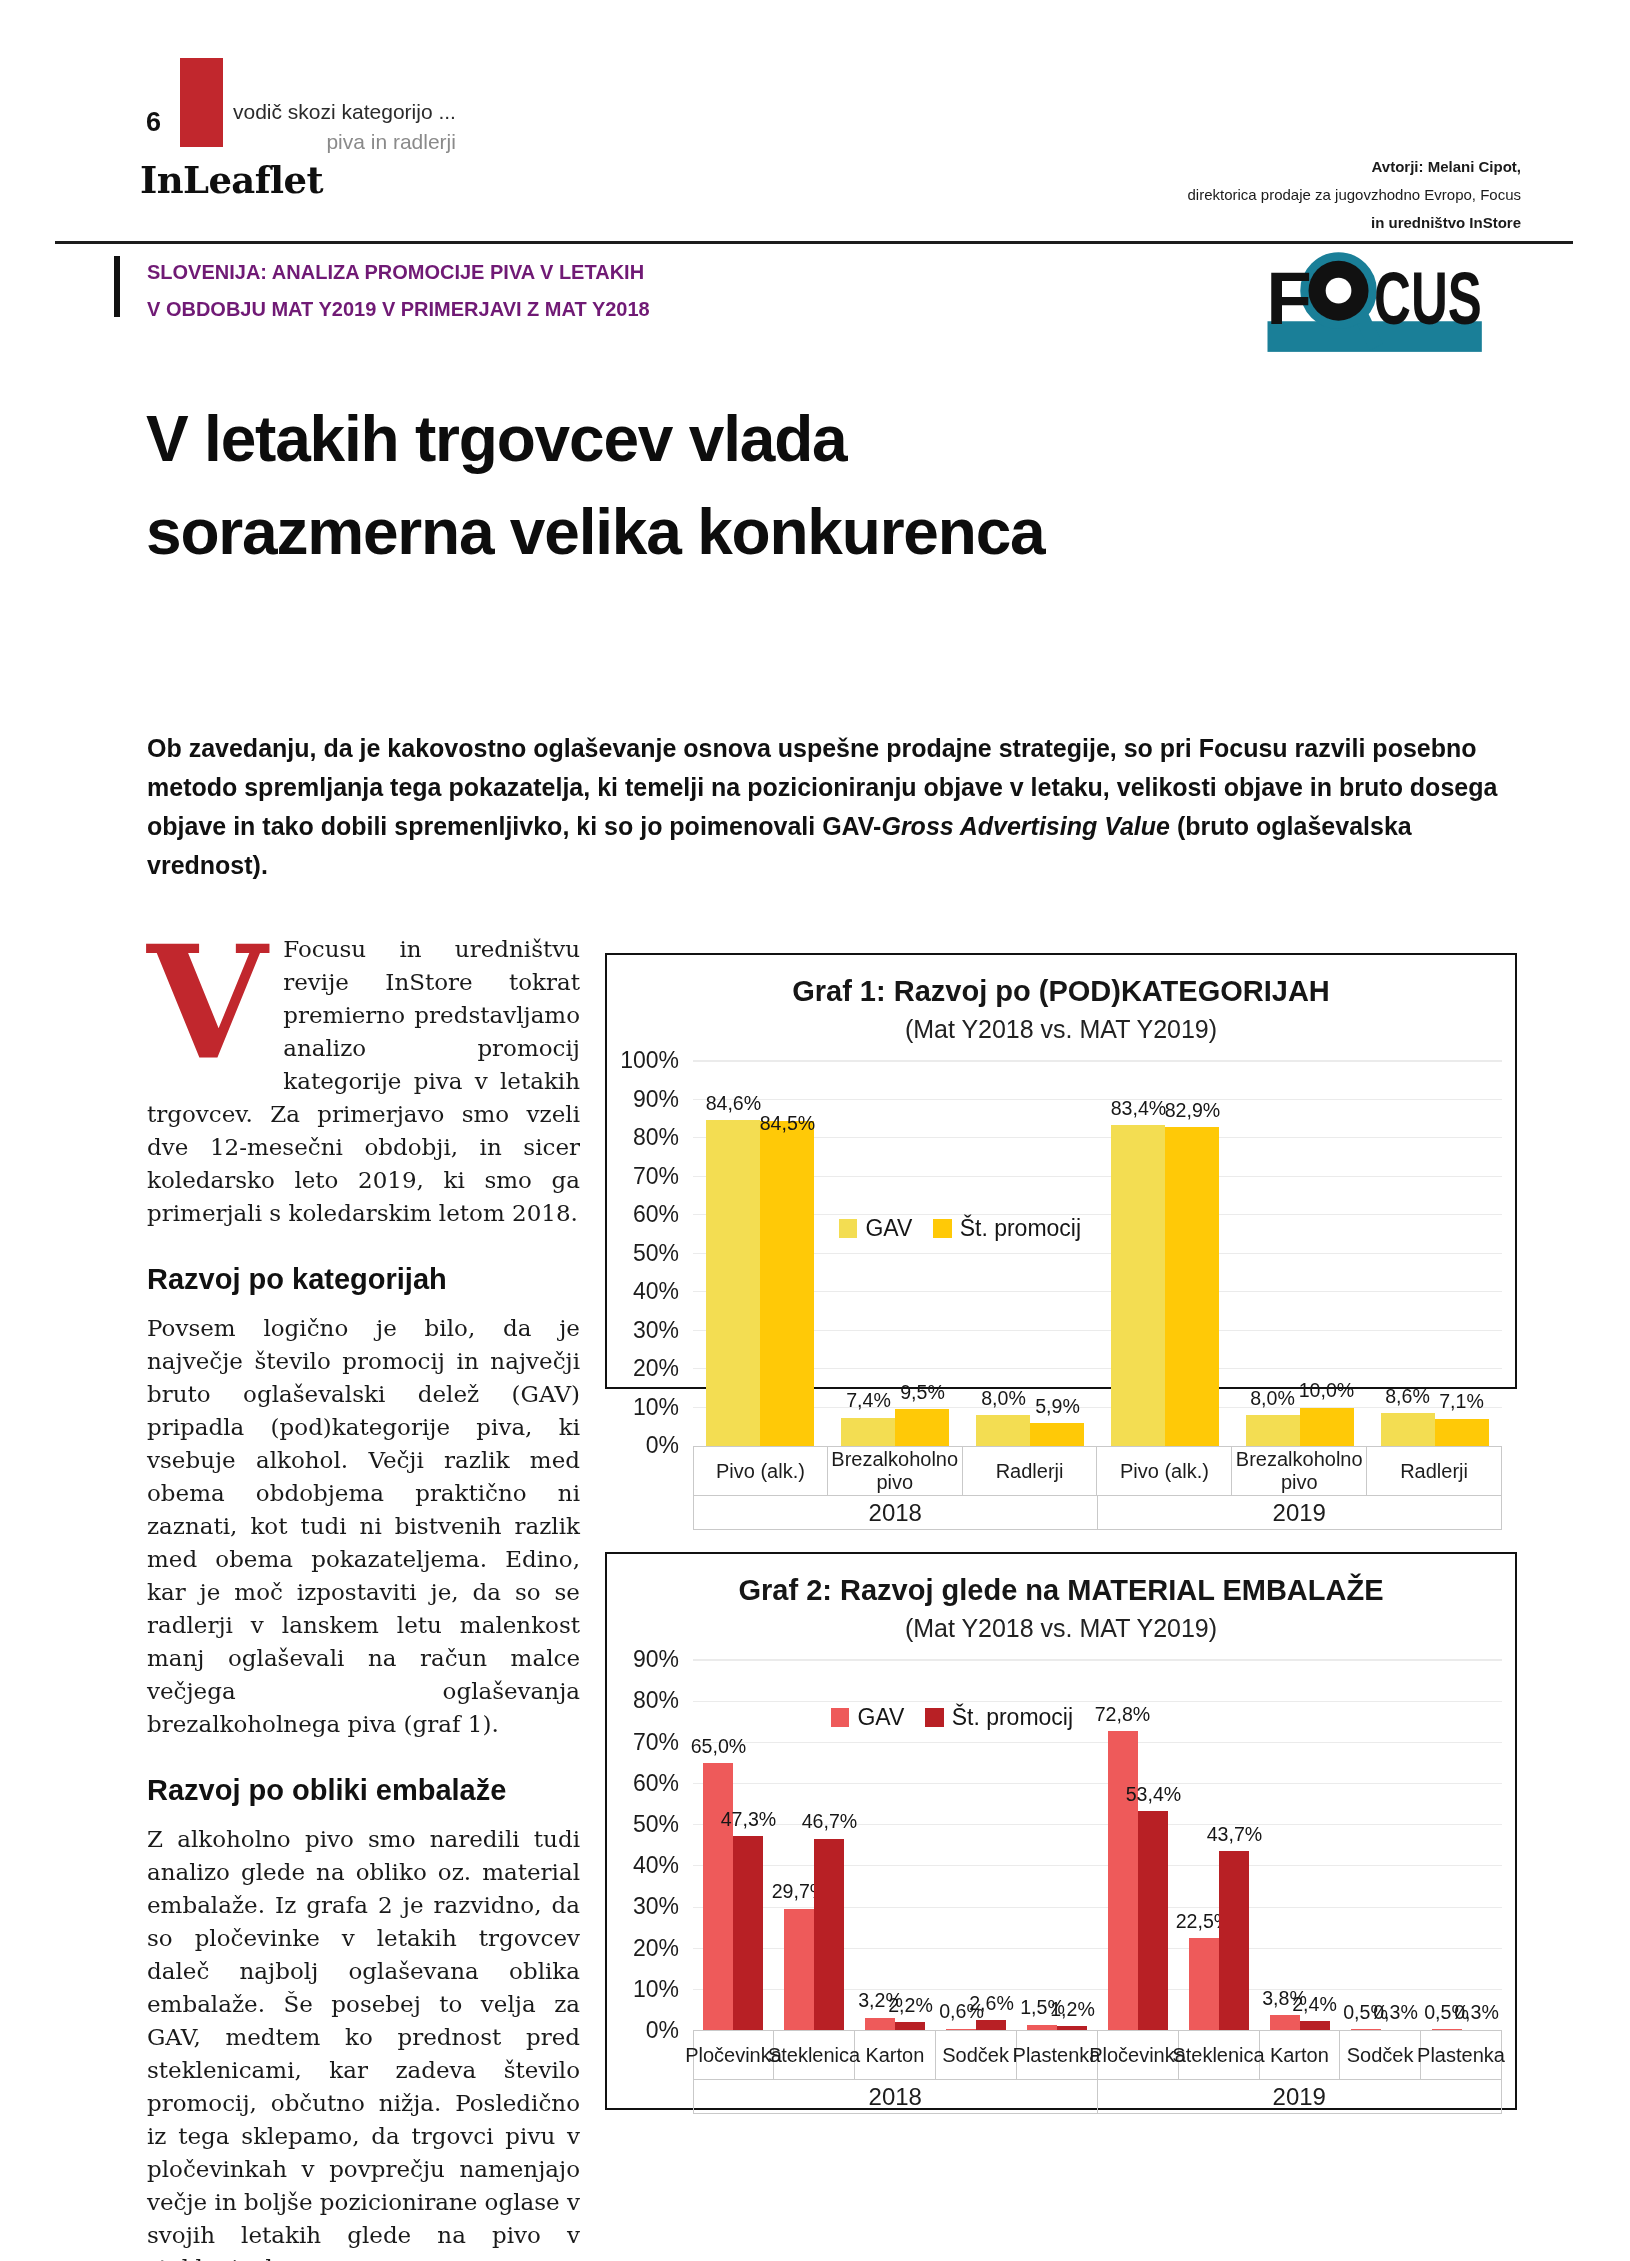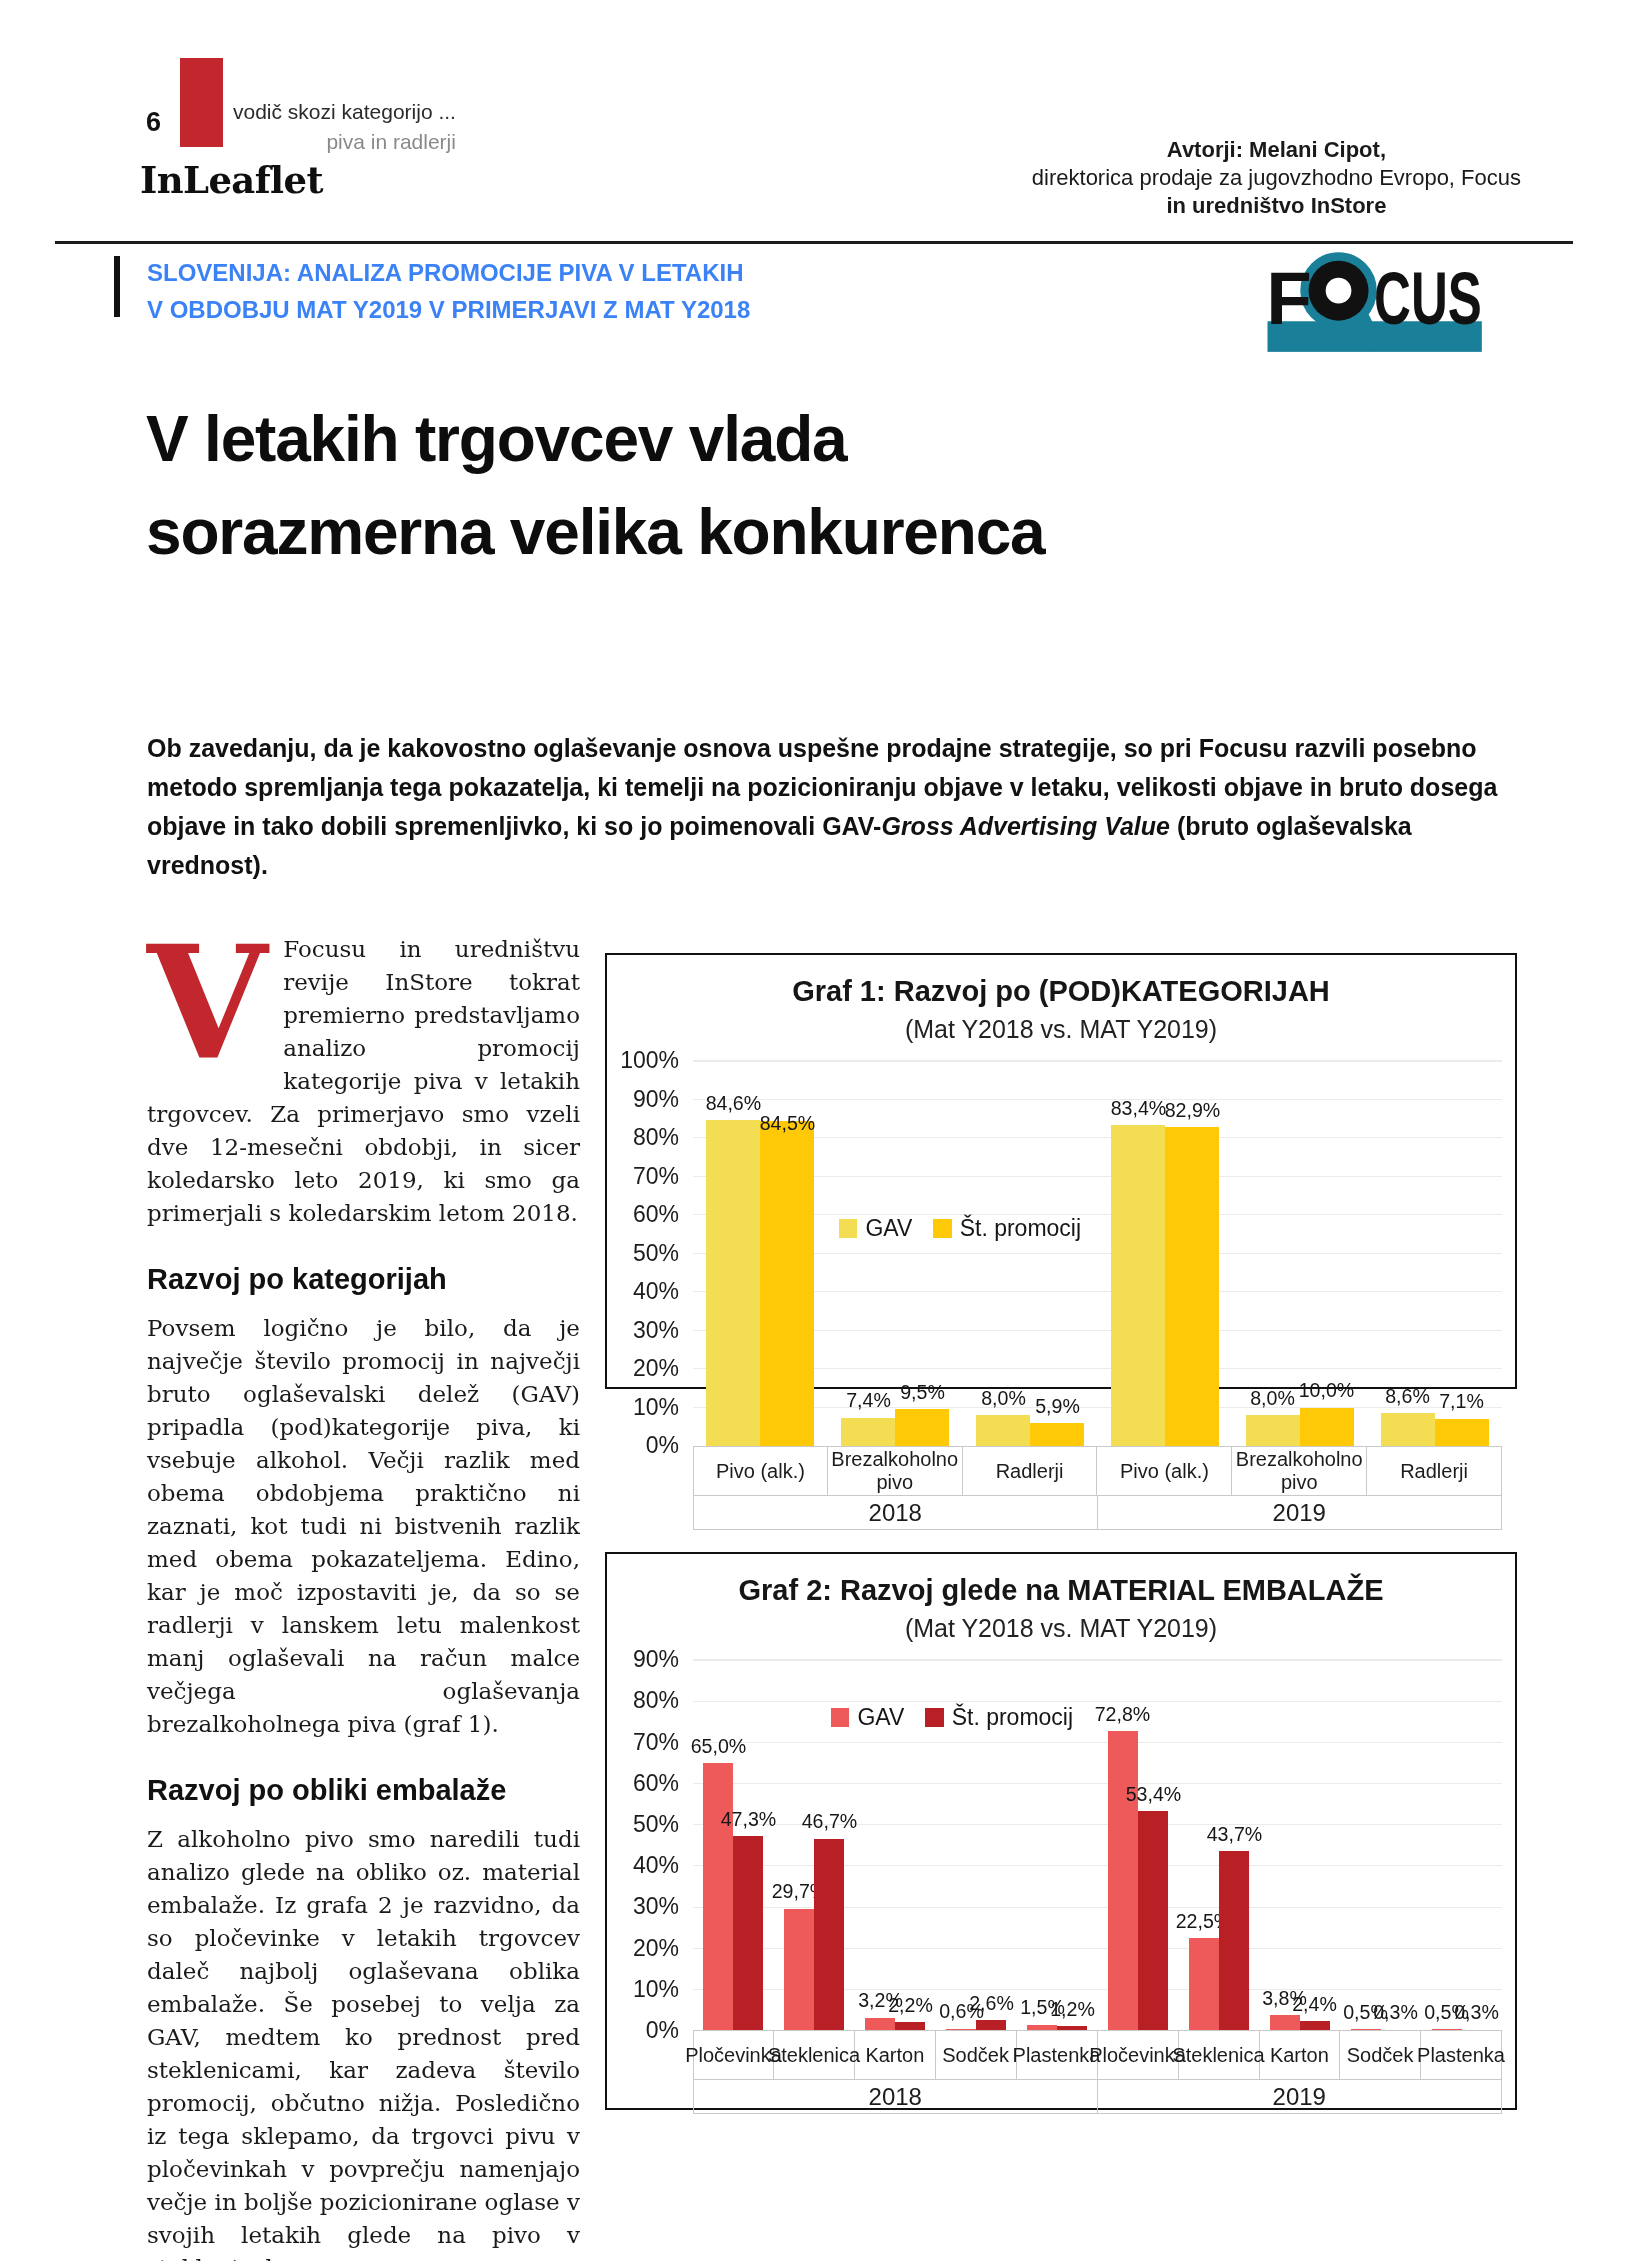--- a/index.html
+++ b/index.html
@@ -7,28 +7,28 @@
         font-family:"Liberation Sans",sans-serif;color:#1a1a1a;}
 
   
   .page-number{position:absolute;left:146px;top:107px;font-size:27px;font-weight:bold;color:#111;}
   .kicker-red-block{position:absolute;left:180px;top:58px;width:43px;height:89px;background:#c1272d;}
   .kicker-text{position:absolute;left:233px;top:97px;font-size:21px;line-height:29.5px;font-weight:500;text-align:right;}
   .kicker-line1{color:#2b2b2b;}
   .kicker-line2{color:#8a8a8a;}
   .brand-title{position:absolute;left:140px;top:158px;font-family:"DejaVu Serif",serif;
                font-weight:bold;font-size:37px;letter-spacing:-0.6px;color:#0f0f0f;}
-  .authors{position:absolute;right:109px;top:136px;text-align:center;font-size:22px;line-height:28px;color:#1a1a1a;}
+  .authors{position:absolute;right:109px;top:153px;text-align:right;font-size:15px;line-height:28px;color:#1a1a1a;}
   .authors .b{font-weight:bold;}
   .divider-rule{position:absolute;left:55px;top:241px;width:1518px;height:3.1px;background:#1c1c1c;}
 
   
   .section-header-bar{position:absolute;left:114px;top:256px;width:6.1px;height:61px;background:#111;}
-  .section-title{position:absolute;left:147px;top:254px;font-size:24px;line-height:37px;font-weight:bold;
-                 letter-spacing:0px;color:#3b82f6;}
+  .section-title{position:absolute;left:147px;top:254px;font-size:20px;line-height:37px;font-weight:bold;
+                 letter-spacing:0px;color:#701a75;}
   .focus-logo{position:absolute;left:1266px;top:249px;}
 
   
   .headline{position:absolute;left:146px;top:393px;font-size:64px;line-height:93px;
             font-weight:800;letter-spacing:-1.2px;color:#0d0d0d;}
 
   
   .intro{position:absolute;left:147px;top:729px;width:1378px;
          font-size:25px;line-height:39px;font-weight:bold;color:#111;}
   .intro .it{font-style:italic;}

